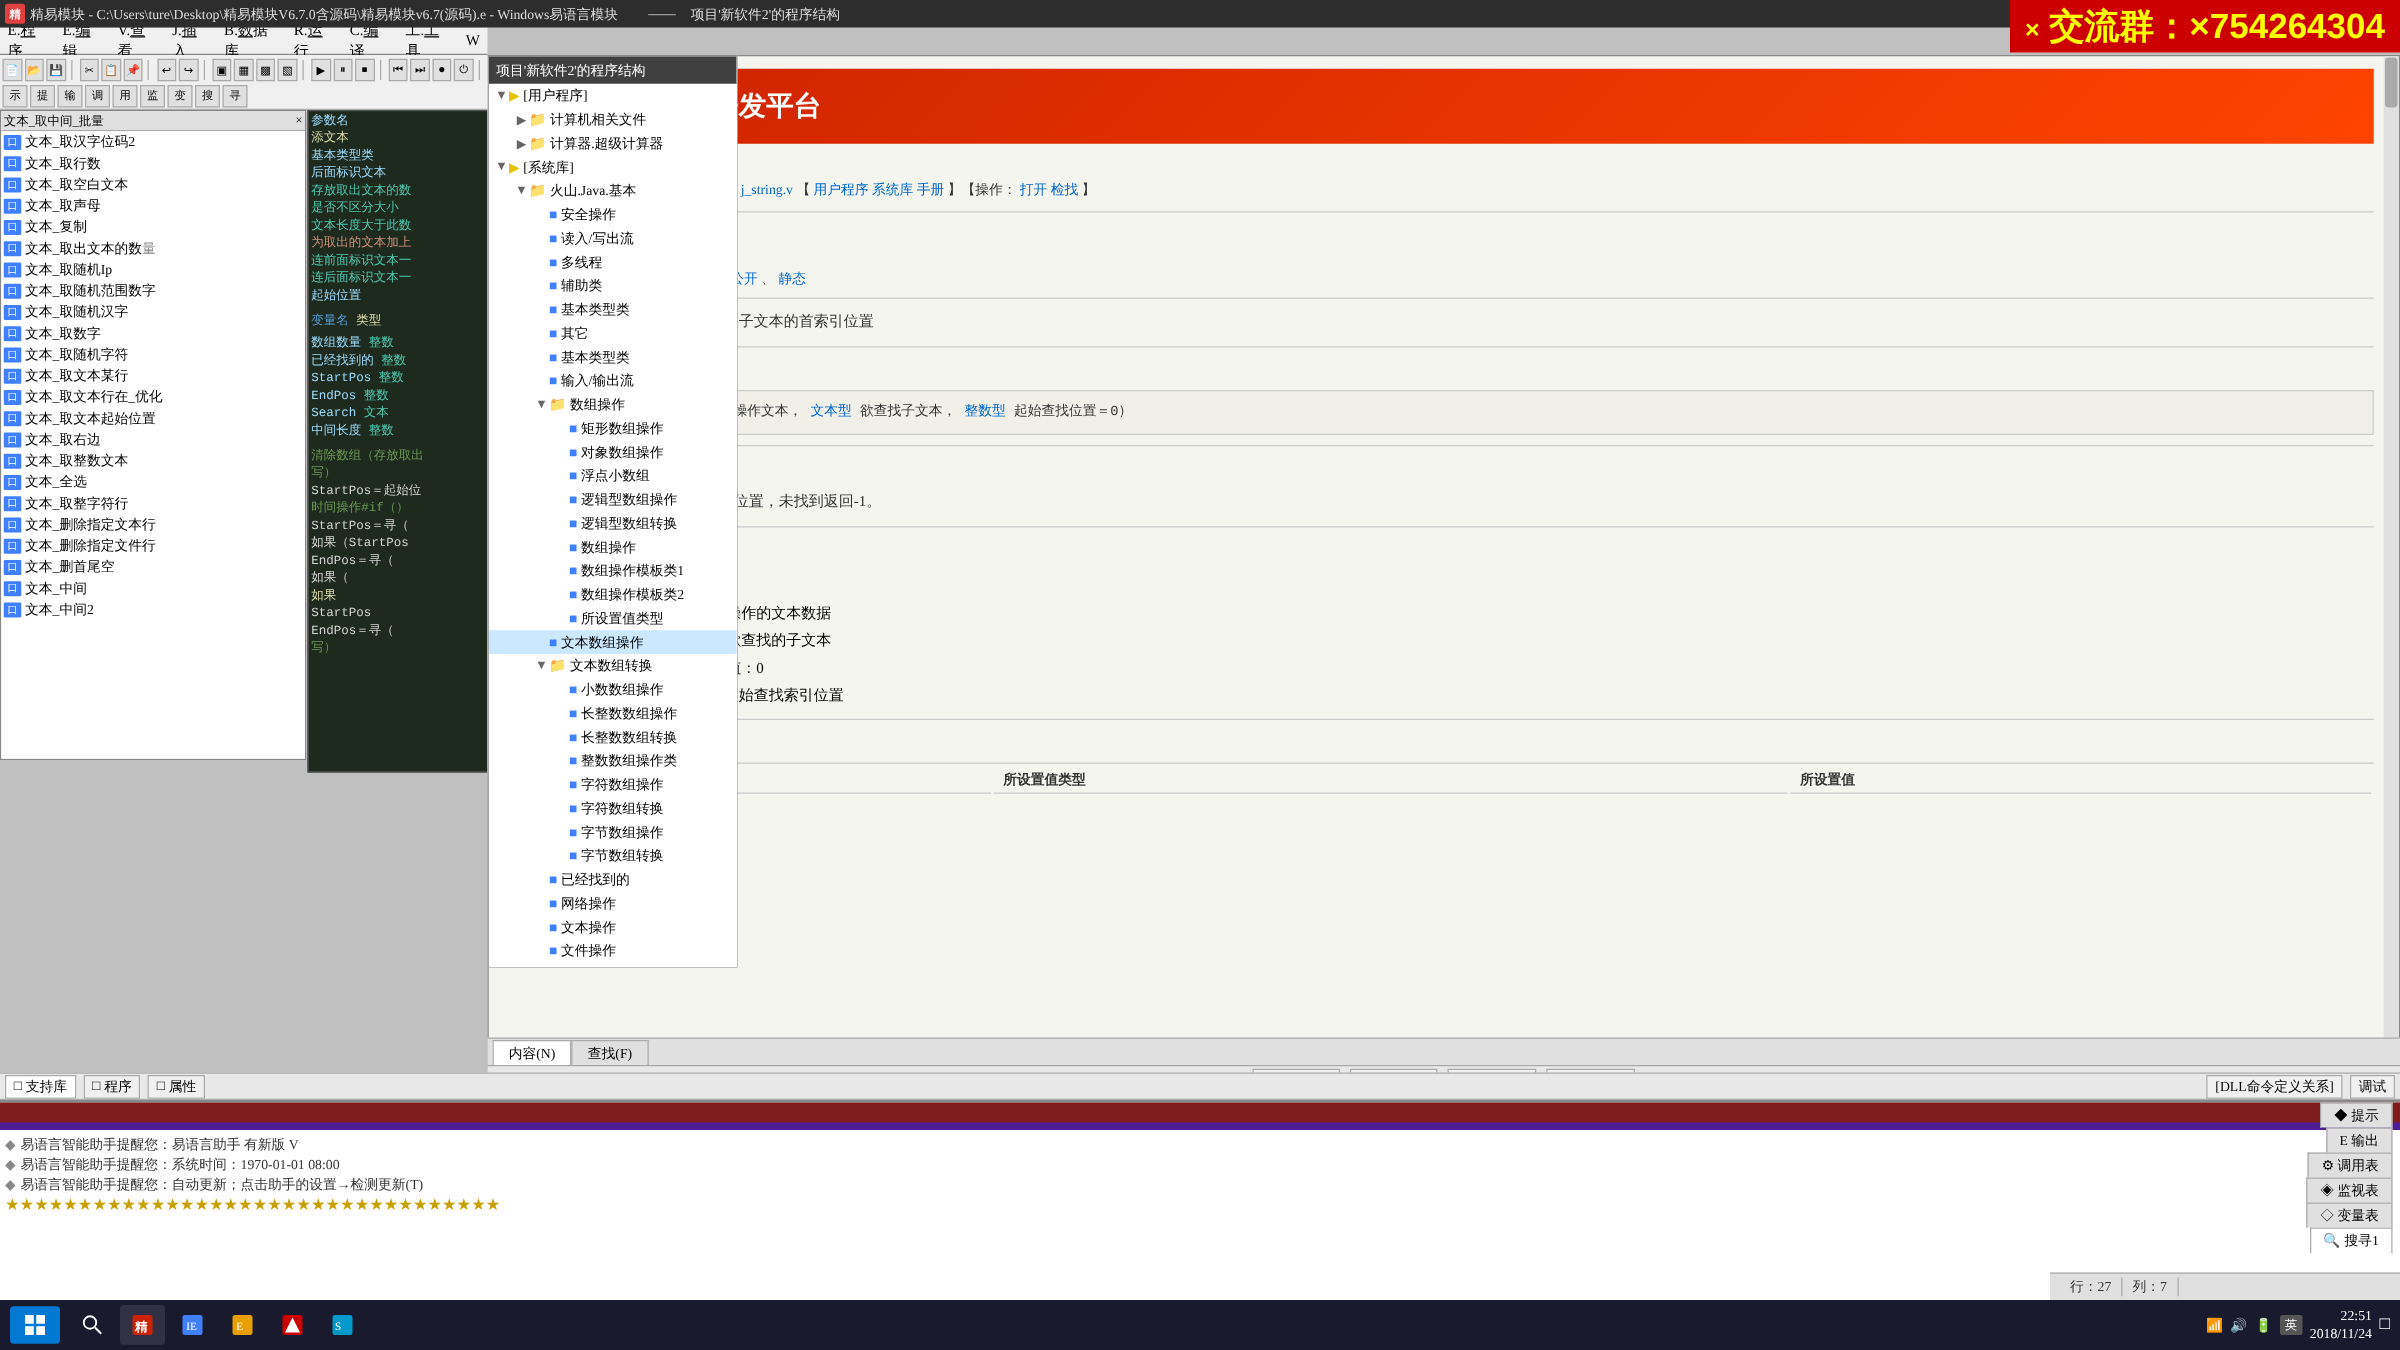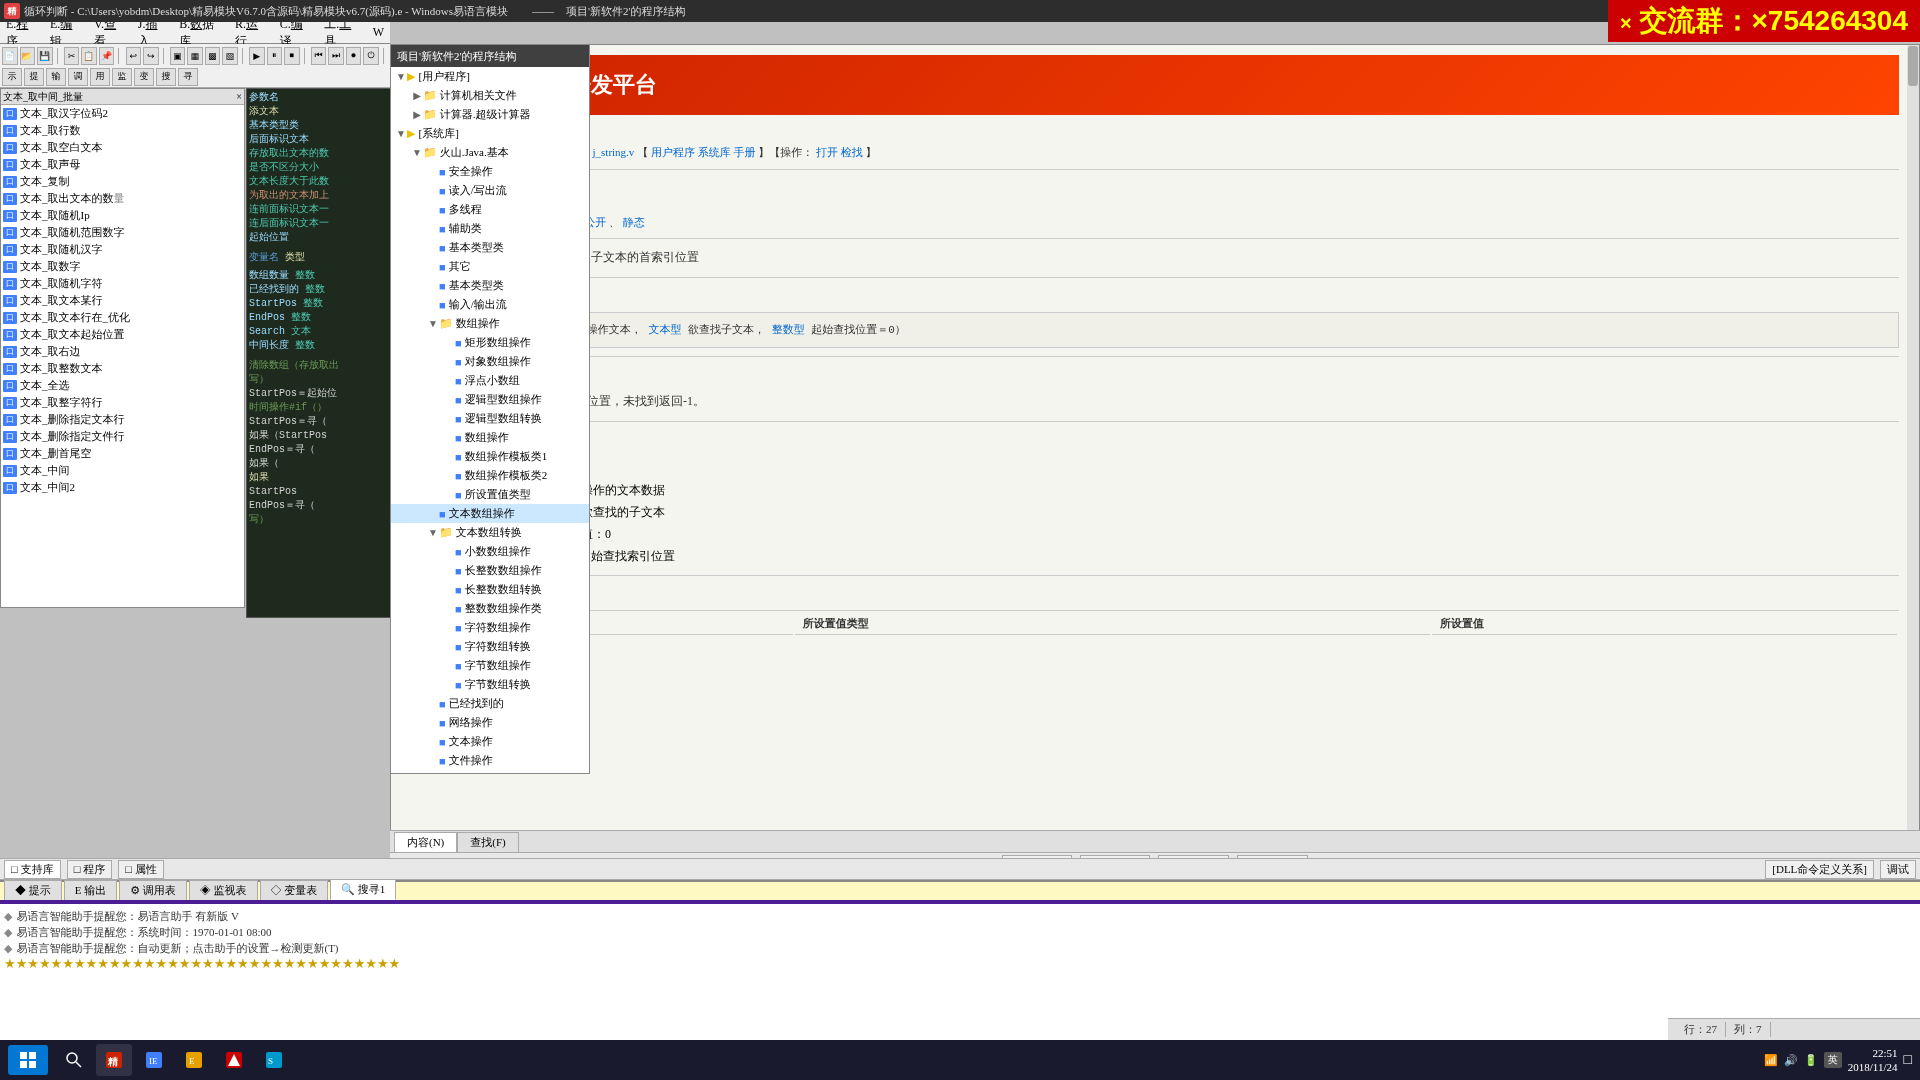--- a/index.html
+++ b/index.html
@@ -68,21 +68,21 @@
     .tree-panel { position: absolute; top: 44px; left: 390px; width: 200px; height: 730px; background: #fff; border: 1px solid #888; overflow: hidden; z-index: 60; }
     .tree-panel-header { background: #404040; color: #fff; height: 22px; display: flex; align-items: center; padding: 0 6px; font-size: 11px; }
     .tree-panel-body { height: calc(100% - 22px); overflow-y: auto; background: #fff; }
     .tree-node { display: flex; align-items: center; padding: 2px 4px; cursor: pointer; font-size: 11px; color: #000; }
     .tree-node.selected { background: #cce8ff; }
     .tree-expand { width: 12px; display: inline-flex; align-items: center; justify-content: center; color: #666; font-size: 10px; cursor: pointer; }
     .tree-folder { color: #e8c000; margin-right: 3px; }
 
     
     .bottom-area { position: absolute; bottom: 0; left: 0; right: 0; height: 200px; background: #f0f0f0; border-top: 2px solid #888; z-index: 50; }
-    .bottom-tabs { height: 22px; background: #fef9c3; display: flex; align-items: flex-end; padding: 0 4px; border-bottom: 4px solid #4c1d95; }
+    .bottom-tabs { height: 22px; background: #7f1d1d; display: flex; align-items: flex-end; padding: 0 4px; border-bottom: 6px solid #4c1d95; flex-direction: column; }
     .bottom-tab { padding: 2px 10px; border: 1px solid #aaa; border-bottom: none; background: #e0e0e0; cursor: pointer; font-size: 11px; margin-right: 2px; }
     .bottom-tab.active { background: #fff; border-bottom: 1px solid #fff; }
     .bottom-content { height: calc(100% - 22px); overflow-y: auto; padding: 4px; background: #fff; }
     .output-line { font-size: 11px; color: #333; line-height: 16px; display: flex; align-items: flex-start; gap: 4px; }
     .output-icon { color: #888; }
     .star-line { color: #c8a000; font-size: 13px; }
 
     
     .bottom-toolbar { position: absolute; bottom: 200px; left: 0; right: 0; height: 22px; background: #e8e8e8; border-top: 1px solid #aaa; border-bottom: 1px solid #aaa; display: flex; align-items: center; padding: 0 4px; gap: 6px; z-index: 55; font-size: 11px; }
     .bottom-tab-btn { display: flex; align-items: center; gap: 3px; padding: 1px 6px; border: 1px solid #aaa; background: #f0f0f0; cursor: pointer; font-size: 11px; }
@@ -133,21 +133,21 @@
 <body>
 
 <div class="red-banner">
   <span style="font-size:20px; cursor:pointer;">×</span>
   <span>交流群：×754264304</span>
 </div>
 
 <div class="title-bar">
   <div class="title-bar-left">
     <span class="title-icon">精</span>
-    <span class="title-text">循环判断 - C:\Users\yobdm\Desktop\精易模块V6.7.0含源码\精易模块v6.7(源码).e - Windows易语言模块</span>
+    <span class="title-text">精易模块 - C:\Users\ture\Desktop\精易模块V6.7.0含源码\精易模块v6.7(源码).e - Windows易语言模块</span>
     <span class="title-text" style="margin-left:20px;">——</span>
     <span class="title-text" style="margin-left:8px;">项目'新软件2'的程序结构</span>
   </div>
   <div class="win-controls">
     <div class="win-ctrl">_</div>
     <div class="win-ctrl">□</div>
     <div class="win-ctrl">×</div>
   </div>
 </div>
 
@@ -788,21 +788,21 @@
 
 <div class="bottom-right">
   <div class="bottom-right-content">
     <div style="color:#888;">...android\platform-tools\adb.exe -s emulator install -r -d "计算器.apk"执行超时</div>
     <div style="color:#888;">ture set: device 'emulator' not found</div>
     <div style="height:60px;"></div>
     <div style="color:#aaa;">结果 2 &nbsp; 调用栈</div>
   </div>
 </div>
 
-<div style="position:absolute; bottom:40px; right:0; width:252px; height:22px; background:#e0e0e0; display:flex; align-items:center; padding:0 8px; font-size:11px; color:#333; border-top:1px solid #aaa; z-index:200;">
+<div style="position:absolute; bottom:40px; right:0; width:280px; height:22px; background:#e0e0e0; display:flex; align-items:center; padding:0 8px; font-size:11px; color:#333; border-top:1px solid #aaa; z-index:200;">
   <span class="status-item">行：27</span>
   <span class="status-item">列：7</span>
 </div>
 
 <div style="position:absolute; bottom:40px; right:0; width:260px; height:0; background:transparent; z-index:201;"></div>
 
 <div class="taskbar">
   <div class="taskbar-start">
     <svg width="18" height="18" viewBox="0 0 18 18">
       <rect x="1" y="1" width="7" height="7" fill="#fff"></rect>

